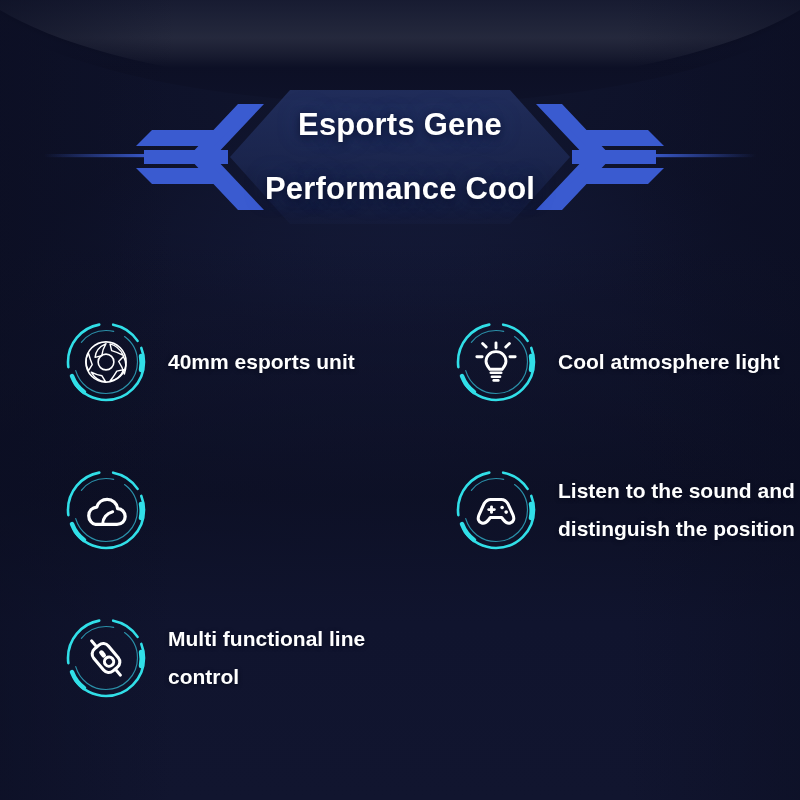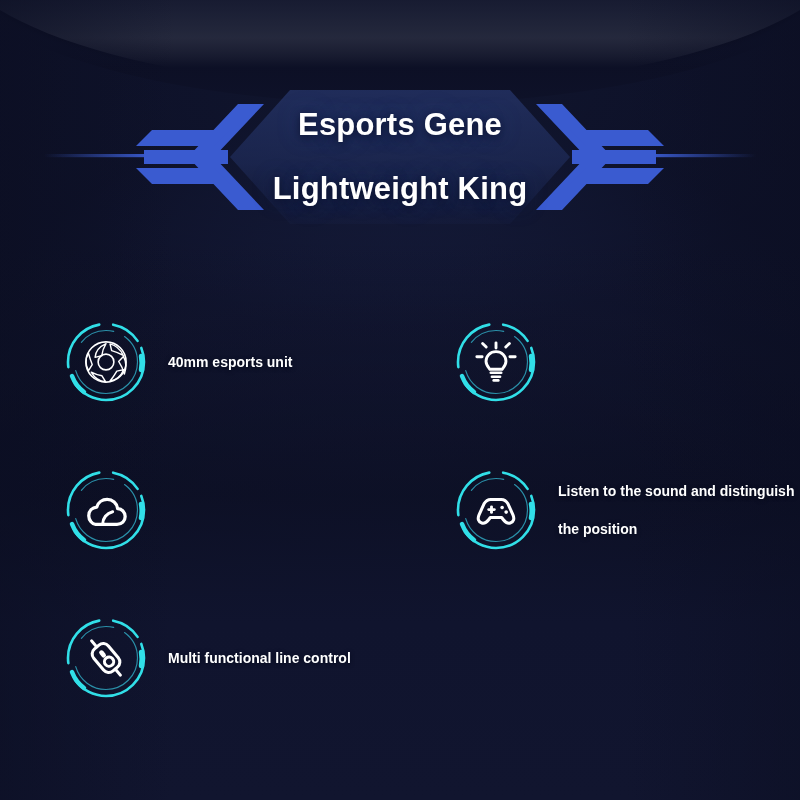--- a/index.html
+++ b/index.html
@@ -84,21 +84,21 @@
     row-gap:0px;
     padding-left:62px;
     box-sizing:border-box;
   }
   .feature{
     display:flex;align-items:center;
     height:148px;
   }
   .feature .label{
     color:#ffffff;
-    font-size:14px;
+    font-size:21px;
     font-weight:bold;
     line-height:38px;
     margin-left:18px;
     max-width:244px;
     text-shadow:0 1px 4px rgba(6,9,26,.75);
   }
   .feature.col-left .label{max-width:250px;}
 
   
   .ring{
@@ -161,21 +161,21 @@
         <polygon points="562,32 536,32 586,85 536,138 562,138 612,85"></polygon>
         <polygon points="648,58 570,58 586,74 664,74"></polygon>
         <polygon points="656,78 572,78 572,92 656,92"></polygon>
         <polygon points="664,96 586,96 570,112 648,112"></polygon>
       </g>
       <rect x="648" y="82" width="108" height="3.2" fill="url(#lineFadeR)"></rect>
     </svg>
 
     <div class="hero-title">
       <div class="line">Esports Gene</div>
-      <div class="line">Lightweight King</div>
+      <div class="line">Performance Cool</div>
     </div>
   </div>
 
   <div class="features">
 
     <div class="feature col-left">
       <div class="ring">
         <svg viewBox="0 0 88 88">
           <circle cx="44" cy="44" r="38" fill="none" stroke="#31dfe8" stroke-width="2.6" stroke-linecap="round" stroke-dasharray="112 18 58 14 30 8" stroke-dashoffset="16"></circle>
           <circle cx="44" cy="44" r="31.5" fill="none" stroke="#2a8fa8" stroke-width="1.2" stroke-linecap="round" stroke-dasharray="150 30 36 12" stroke-dashoffset="60"></circle>
@@ -219,20 +219,21 @@
             </g>
             <path d="M24 13.2 c-6 0-10.4 4.4-10.4 10 0 4 2.4 6.4 4 8.4 h12.8 c1.6-2 4-4.4 4-8.4 0-5.6-4.4-10-10.4-10 Z" fill="none" stroke="#ffffff" stroke-width="3" stroke-linejoin="round"></path>
             <g fill="none" stroke="#ffffff" stroke-width="2.8" stroke-linecap="round">
               <path d="M18.6 35.2 H29.4"></path>
               <path d="M19.8 39.4 H28.2"></path>
               <path d="M21.6 43.2 H26.4"></path>
             </g>
           </svg>
         </div>
       </div>
+      <div class="label">Cool atmosphere light</div>
     </div>
 
     <div class="feature col-left">
       <div class="ring">
         <svg viewBox="0 0 88 88">
           <circle cx="44" cy="44" r="38" fill="none" stroke="#31dfe8" stroke-width="2.6" stroke-linecap="round" stroke-dasharray="112 18 58 14 30 8" stroke-dashoffset="16"></circle>
           <circle cx="44" cy="44" r="31.5" fill="none" stroke="#2a8fa8" stroke-width="1.2" stroke-linecap="round" stroke-dasharray="150 30 36 12" stroke-dashoffset="60"></circle>
           <path d="M10 58 A36 36 0 0 0 22 74" fill="none" stroke="#31dfe8" stroke-width="4.5" stroke-linecap="round"></path>
           <path d="M79 38 A36 36 0 0 1 79 52" fill="none" stroke="#31dfe8" stroke-width="4.5" stroke-linecap="round"></path>
         </svg>

